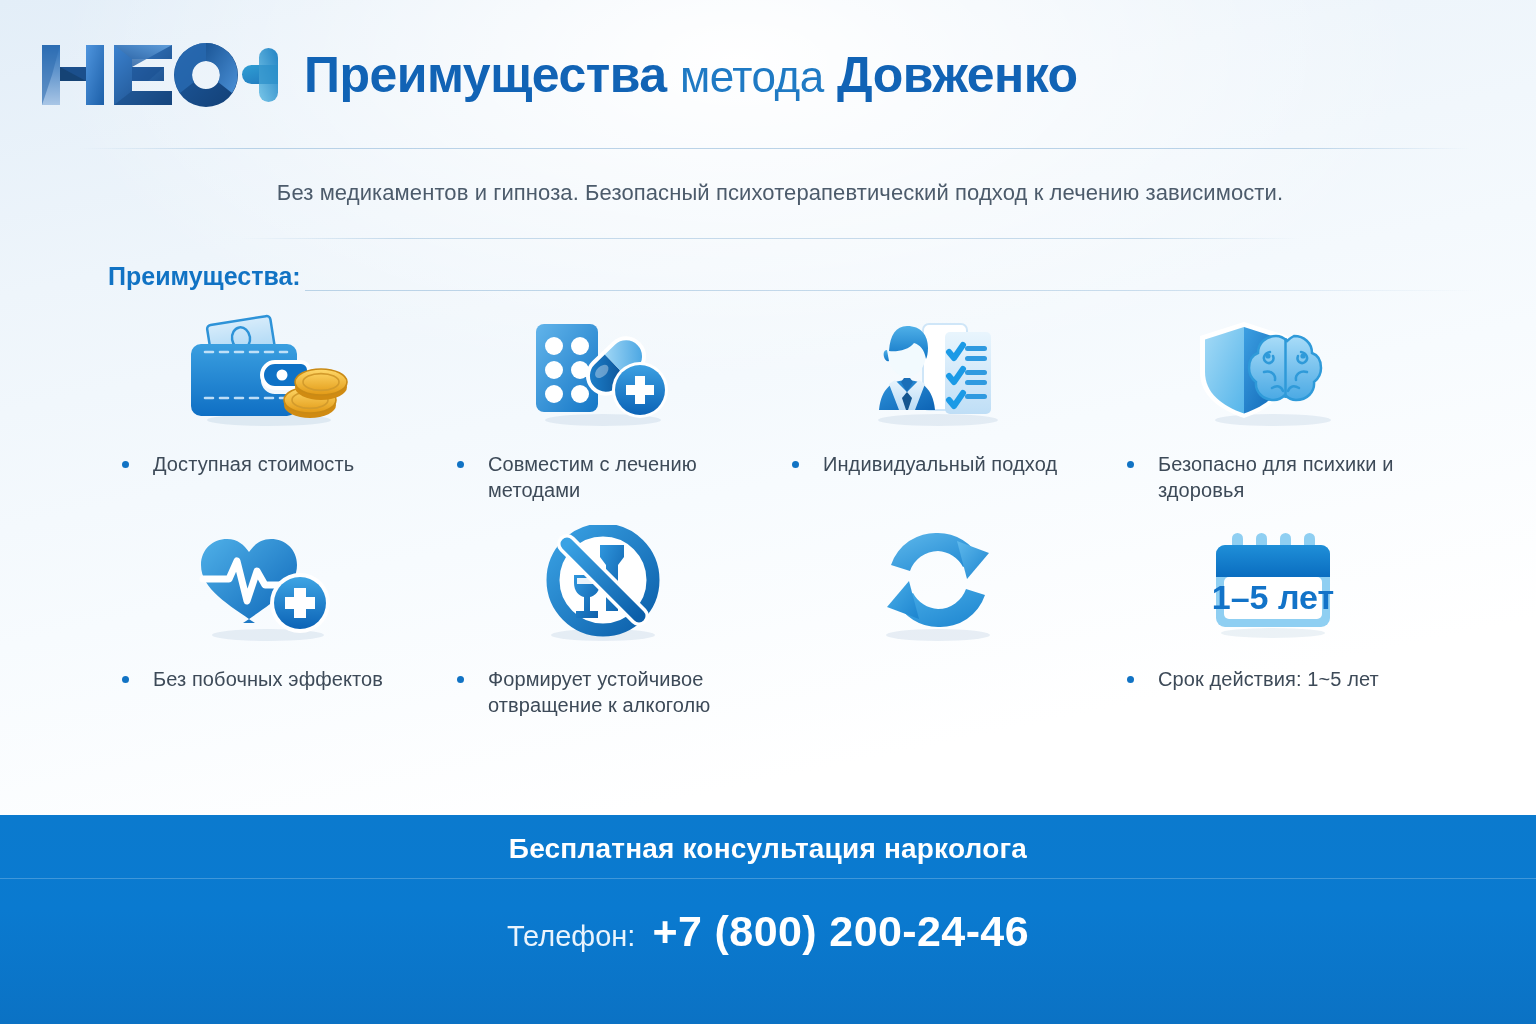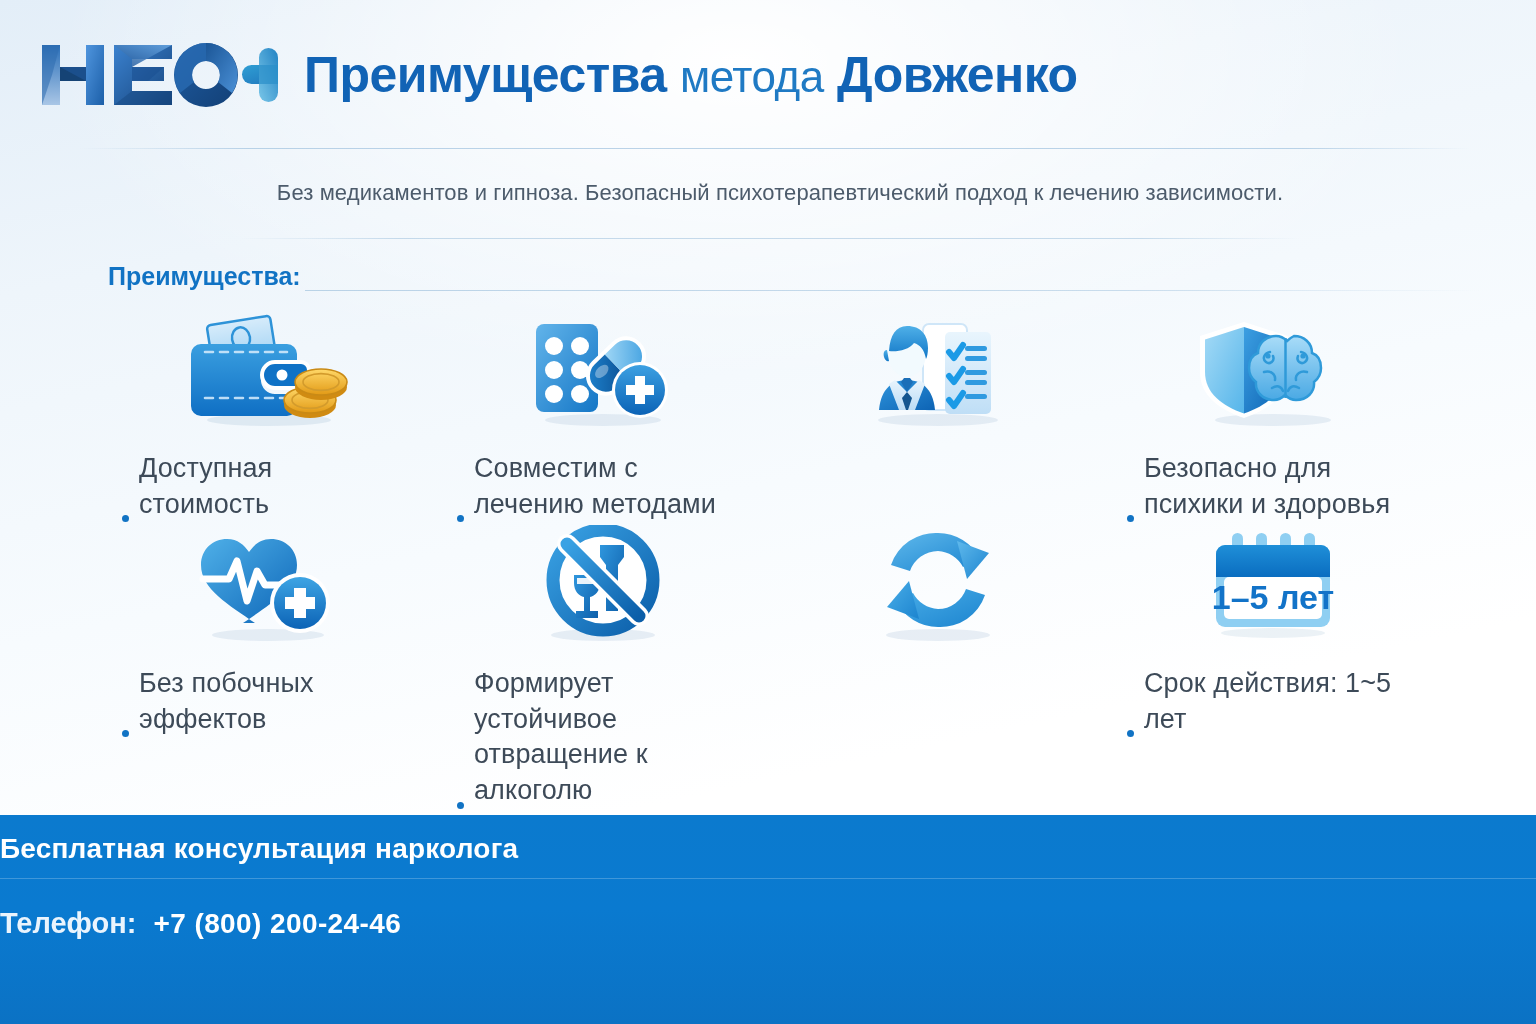--- a/index.html
+++ b/index.html
@@ -112,24 +112,24 @@
 
   .icon-wrap {
     height: 125px;
     display: flex;
     justify-content: center;
   }
   .icon-wrap svg { display: block; }
 
   .cell-label {
     display: flex;
-    align-items: flex-end;
-    gap: 10px;
+    align-items: flex-start;
+    gap: 24px;
     padding: 16px 10px 0 22px;
-    font-size: 27px;
+    font-size: 20px;
     line-height: 1.32;
     color: #3d4a58;
     font-stretch: condensed;
     letter-spacing: .1px;
   }
   .cell-label .dot {
     flex: 0 0 auto;
     width: 7px; height: 7px;
     margin-top: 10px;
     border-radius: 50%;
@@ -137,44 +137,44 @@
   }
   .cell-label .txt { max-width: 262px; }
 
   
   .footer {
     position: absolute;
     left: 0; bottom: 0;
     width: 1536px; height: 209px;
     background: linear-gradient(180deg, #0b7ace 0%, #0a7ad0 45%, #0b72c4 100%);
     color: #ffffff;
-    text-align: left;
+    text-align: center;
   }
   .footer-rule {
     position: absolute;
     left: 0; top: 63px;
     width: 1536px; height: 1px;
     background: rgba(255,255,255,.22);
   }
   .footer-title {
     padding-top: 18px;
     font-size: 28px;
     font-weight: 700;
     font-stretch: condensed;
     letter-spacing: .2px;
   }
   .footer-phone-row {
     padding-top: 42px;
     font-size: 29px;
     font-stretch: condensed;
   }
-  .footer-phone-label { font-weight: 700; color: #eaf4fd; }
+  .footer-phone-label { font-weight: 400; color: #eaf4fd; }
   .footer-phone-number {
     font-weight: 700;
-    font-size: 28px;
+    font-size: 43px;
     letter-spacing: .4px;
     margin-left: 9px;
   }
 </style>
 </head>
 <body>
 
 <div class="poster">
 
   <div class="header">
@@ -385,20 +385,24 @@
             <polyline points="96,90 101,96 110,83"></polyline>
           </g>
           <path d="M26 100c2-22 14-30 28-30s26 8 28 30z" fill="url(#dShoul)"></path>
           <path d="M42 70l12 12 12-12 6 4-10 26h-16l-10-26z" fill="url(#dCoat)"></path>
           <path d="M48 72l6 10 6-10-3-4h-6z" fill="#1b6fb8"></path>
           <path d="M54 82l5 6-4 12h-2l-4-12z" fill="#14558f"></path>
           <ellipse cx="54" cy="44" rx="19" ry="23" fill="#f2fafe"></ellipse>
           <path d="M54 16c14 0 21 9 21 22 0 5-1 9-2 11-2-10-6-14-12-16-5 7-17 9-25 8 1-16 7-25 18-25z" fill="url(#dHair)"></path>
           <path d="M34 40c-3 0-4 3-3 7 1 3 3 5 5 4z" fill="url(#dHair)"></path>
         </svg>
+      </div>
+      <div class="cell-label">
+        <span class="dot"></span>
+        <span class="txt">Индивидуальный подход</span>
       </div>
     </div>
 
     <div class="cell">
       <div class="icon-wrap">
         <svg width="170" height="118" viewBox="0 0 170 118">
           <defs>
             <linearGradient id="sLight" x1="0" y1="0" x2="1" y2="1">
               <stop offset="0" stop-color="#a4daf6"></stop>
                 <stop offset="1" stop-color="#55b5ea"></stop>

